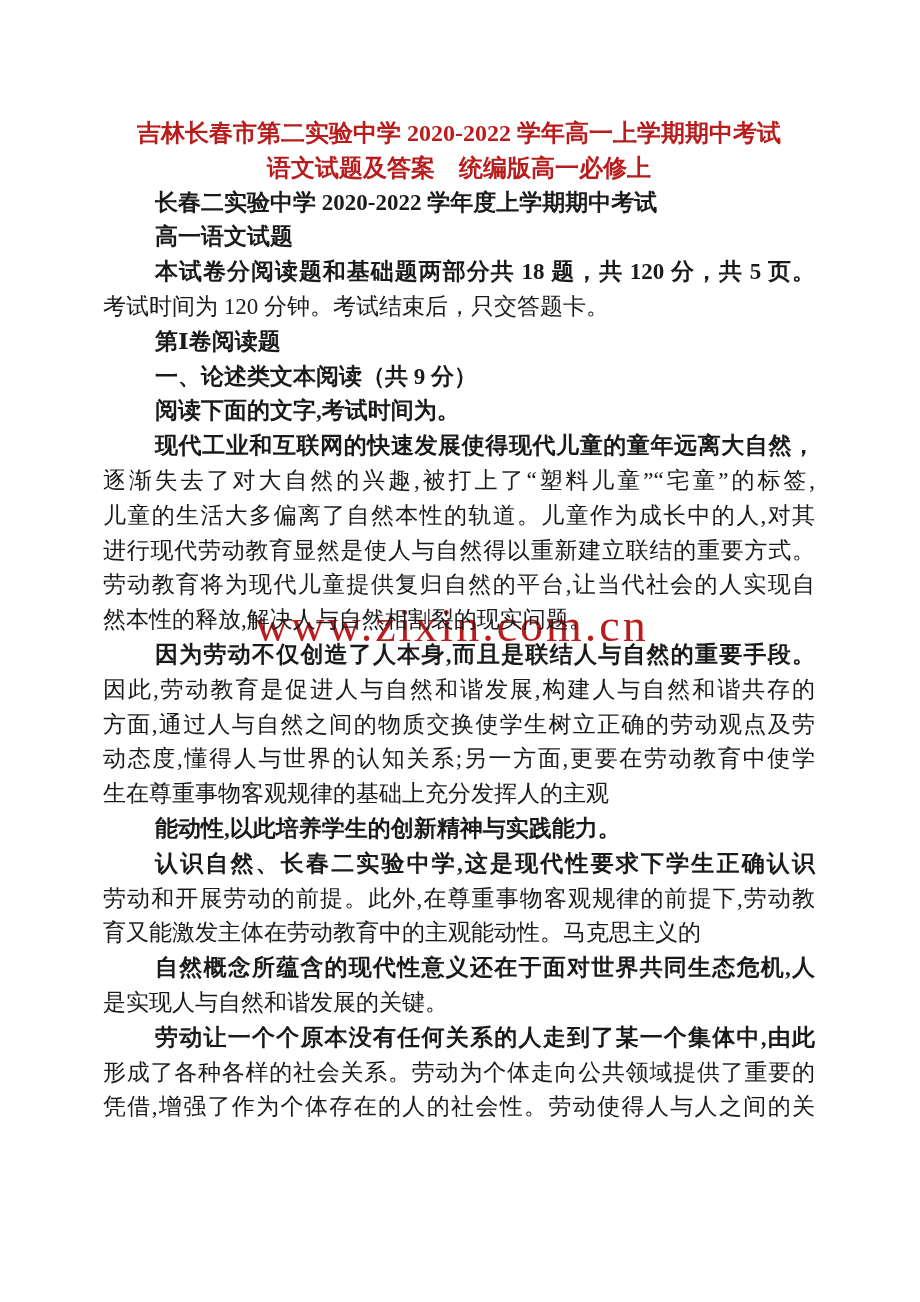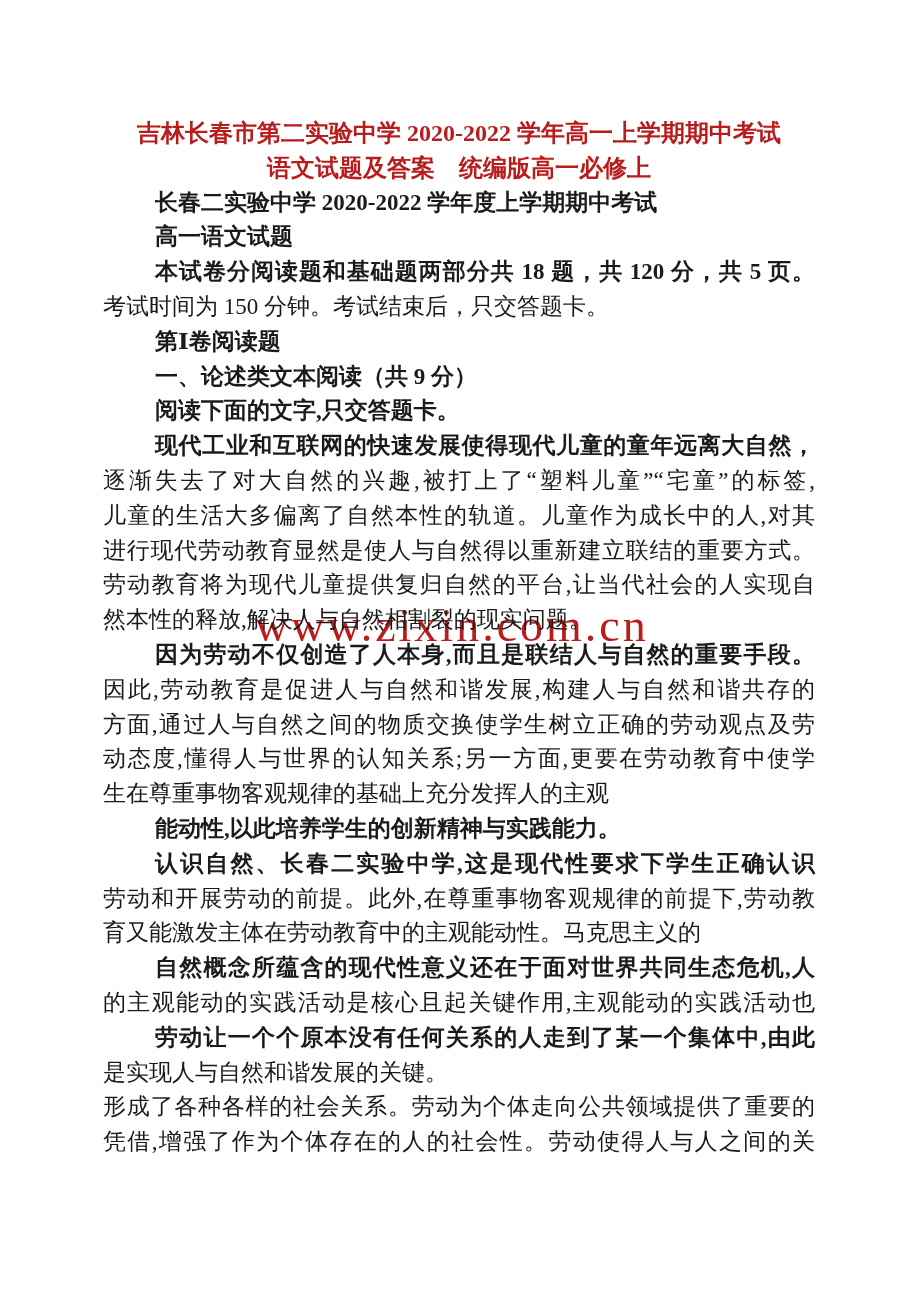--- a/index.html
+++ b/index.html
@@ -67,40 +67,39 @@
   <div class="watermark">www.zixin.com.cn</div>
 
   <div class="content">
     <div class="title-line">吉林长春市第二实验中学 2020-2022 学年高一上学期期中考试</div>
     <div class="title-line">语文试题及答案　统编版高一必修上</div>
 
     <div id="body-lines">
         <div class="line indent">长春二实验中学 2020-2022 学年度上学期期中考试</div>
         <div class="line indent">高一语文试题</div>
         <div class="line indent justify">本试卷分阅读题和基础题两部分共 18 题，共 120 分，共 5 页。</div>
-        <div class="line">考试时间为 150 分钟。考试结束后，只交答题卡。</div>
+        <div class="line">考试时间为 120 分钟。考试结束后，只交答题卡。</div>
         <div class="line indent">第Ⅰ卷阅读题</div>
         <div class="line indent">一、论述类文本阅读（共 9 分）</div>
-        <div class="line indent">阅读下面的文字,只交答题卡。</div>
+        <div class="line indent">阅读下面的文字,考试时间为。</div>
         <div class="line indent justify">现代工业和互联网的快速发展使得现代儿童的童年远离大自然，</div>
         <div class="line justify">逐渐失去了对大自然的兴趣,被打上了“塑料儿童”“宅童”的标签,</div>
         <div class="line justify">儿童的生活大多偏离了自然本性的轨道。儿童作为成长中的人,对其</div>
         <div class="line justify">进行现代劳动教育显然是使人与自然得以重新建立联结的重要方式。</div>
         <div class="line justify">劳动教育将为现代儿童提供复归自然的平台,让当代社会的人实现自</div>
         <div class="line">然本性的释放,解决人与自然相割裂的现实问题。</div>
         <div class="line indent justify">因为劳动不仅创造了人本身,而且是联结人与自然的重要手段。</div>
         <div class="line justify">因此,劳动教育是促进人与自然和谐发展,构建人与自然和谐共存的</div>
         <div class="line justify">方面,通过人与自然之间的物质交换使学生树立正确的劳动观点及劳</div>
         <div class="line justify">动态度,懂得人与世界的认知关系;另一方面,更要在劳动教育中使学</div>
         <div class="line">生在尊重事物客观规律的基础上充分发挥人的主观</div>
         <div class="line indent">能动性,以此培养学生的创新精神与实践能力。</div>
         <div class="line indent justify">认识自然、长春二实验中学,这是现代性要求下学生正确认识</div>
         <div class="line justify">劳动和开展劳动的前提。此外,在尊重事物客观规律的前提下,劳动教</div>
         <div class="line">育又能激发主体在劳动教育中的主观能动性。马克思主义的</div>
         <div class="line indent justify">自然概念所蕴含的现代性意义还在于面对世界共同生态危机,人</div>
-        <div class="line justify">的主观能动的实践活动是核心且起关键作用,主观能动的实践活动也</div>
+        <div class="line">是实现人与自然和谐发展的关键。</div>
         <div class="line indent justify">劳动让一个个原本没有任何关系的人走到了某一个集体中,由此</div>
-        <div class="line">是实现人与自然和谐发展的关键。</div>
         <div class="line justify">形成了各种各样的社会关系。劳动为个体走向公共领域提供了重要的</div>
         <div class="line justify">凭借,增强了作为个体存在的人的社会性。劳动使得人与人之间的关</div>
       </div>
   </div>
 </div>
 
 </body></html>

